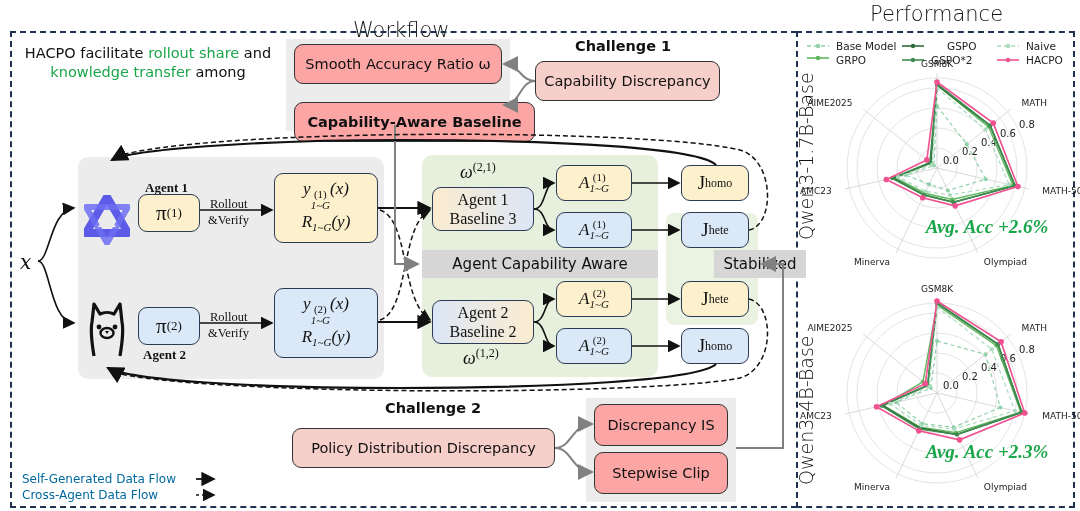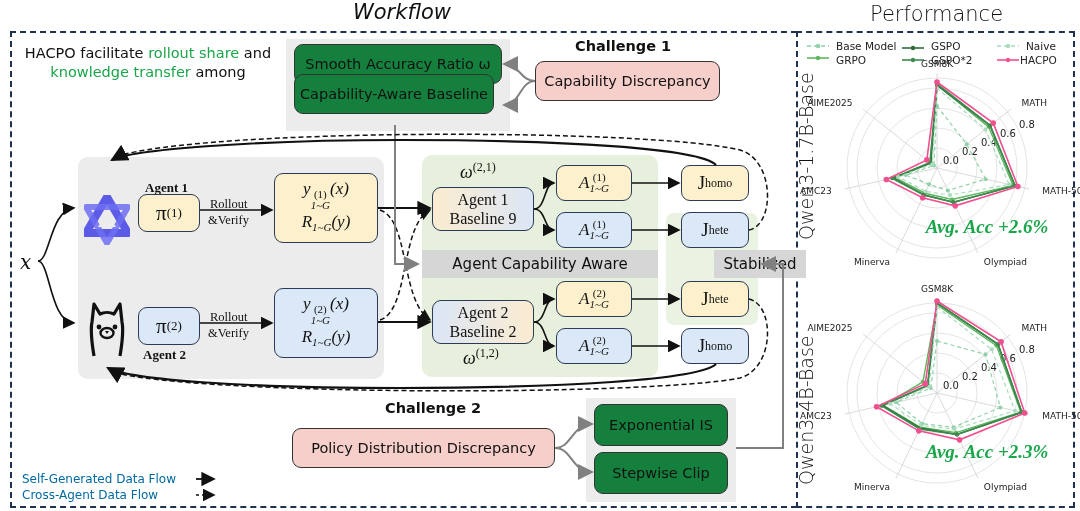--- a/index.html
+++ b/index.html
@@ -7,57 +7,57 @@
   .abs { position:absolute; }
   .section-title { font-size:21px; font-family:"DejaVu Sans", sans-serif; font-weight:300; color:#111; }
   .panel-border { border:2px dashed #1f3050; box-sizing:border-box; }
   .intro { font-family:"DejaVu Sans", sans-serif; font-size:14.5px; line-height:19px; text-align:center; color:#111; }
   .intro .hl { color:#1aa64a; }
   .gray-bg { background:#ececec; border-radius:10px; }
   .green-bg { background:#e6f0dc; border-radius:10px; }
   .light-green-bg { background:#eaf3e1; border-radius:8px; }
   .box { position:absolute; box-sizing:border-box; border:1.6px solid #2b3a55; border-radius:9px; display:flex; align-items:center; justify-content:center; text-align:center; }
   .sans-box { font-family:"DejaVu Sans", sans-serif; font-size:14.5px; color:#111; }
-  .green-box { background:#15803d; border-color:#333; }
+  .green-box { background:#fca5a5; border-color:#333; }
   .red-box { background:#f6cfca; border-color:#333; }
   .yellow { background:#fdf0cd; }
   .blue { background:#dbe8f7; }
   .grad-yb { background:linear-gradient(90deg,#fbecd0,#dce6f6); }
   .grad-by { background:linear-gradient(90deg,#dce6f6,#fbecd0); }
   .serif { font-family:"DejaVu Serif", "Liberation Serif", serif; }
   .math { font-family:"Liberation Serif", "DejaVu Serif", serif; font-size:17px; }
   .challenge-title { font-family:"DejaVu Sans", sans-serif; font-weight:bold; font-size:14.5px; }
   .band { position:absolute; background:#d6d6d6; font-family:"DejaVu Sans", sans-serif; font-size:15px; display:flex; align-items:center; justify-content:center; color:#111; }
   .agent-label { font-family:"Liberation Serif", serif; font-weight:bold; font-size:13px; }
   .legend-text { font-family:"DejaVu Sans", sans-serif; font-size:12px; color:#0369a1; }
   .radar-legend { font-family:"DejaVu Sans", sans-serif; font-size:10.5px; color:#222; }
   .radar-axis-label { font-family:"DejaVu Sans", sans-serif; font-size:9px; fill:#222; }
   .radar-tick { font-family:"DejaVu Sans", sans-serif; font-size:10px; fill:#222; }
   .avg-acc { font-family:"Liberation Serif", serif; font-style:italic; font-weight:bold; font-size:19px; fill:#1aa64a; }
   .vlabel { font-family:"DejaVu Sans", sans-serif; font-size:19px; font-weight:300; }
 </style>
 </head>
 <body>
 
-<div class="abs section-title" style="left:353px; top:0;font-style:italic;">Workflow</div>
+<div class="abs section-title" style="left:353px; top:18px;">Workflow</div>
 <div class="abs section-title" style="left:870px; top:2px;">Performance</div>
 
 <div class="abs panel-border" style="left:10px; top:31px; width:787px; height:477px; border-right:none;"></div>
 <div class="abs panel-border" style="left:796px; top:31px; width:279px; height:477px;"></div>
 
 <div class="abs intro" style="left:14px; top:44px; width:268px;">
   <span>HACPO facilitate </span><span class="hl">rollout share</span><span> and</span><br>
   <span class="hl">knowledge transfer</span><span> among</span><br>
 </div>
 
 <div class="abs gray-bg" style="left:286px; top:39px; width:224px; height:92px; border-radius:0;"></div>
 <div class="box sans-box green-box" style="left:294px; top:44px; width:208px; height:40px;">
     <span>Smooth Accuracy Ratio ω</span>
   </div>
-<div class="box sans-box green-box" style="left:294px; top:74px; width:200px; height:40px;">
+<div class="box sans-box green-box" style="left:294px; top:102px; width:241px; height:40px;font-weight:bold;">
     <span>Capability-Aware Baseline</span>
   </div>
 <div class="abs challenge-title" style="left:575px; top:38px;">Challenge 1</div>
 <div class="box sans-box red-box" style="left:535px; top:61px; width:185px; height:40px;">
     <span>Capability Discrepancy</span>
   </div>
 
 <div class="abs gray-bg" style="left:78px; top:157px; width:306px; height:222px;"></div>
 
 <div class="abs green-bg" style="left:422px; top:155px; width:236px; height:222px;"></div>
@@ -116,21 +116,21 @@
   <div><span>y</span><span style="display:inline-flex; flex-direction:column; font-size:11px; line-height:11px; vertical-align:-4px; font-style:normal;">
         <span>(2)</span>
         <span style="font-style:italic;">1~G</span>
       </span><span>(x)</span></div>
   <div><span>R</span><sub style="font-size:11px;">1~G</sub><span>(y)</span></div>
 </div>
 
 <div class="abs math" style="left:460px; top:160px; font-style:italic; font-size:18px;"><span>ω</span><sup style="font-size:12px; font-style:normal;">(2,1)</sup></div>
 <div class="box math grad-yb" style="left:432px; top:187px; width:102px; height:44px; flex-direction:column; line-height:19px; font-size:16px;">
   <div>Agent 1</div>
-  <div>Baseline 9</div>
+  <div>Baseline 3</div>
 </div>
 <div class="box math grad-by" style="left:432px; top:300px; width:102px; height:44px; flex-direction:column; line-height:19px; font-size:16px;">
   <div>Agent 2</div>
   <div>Baseline 2</div>
 </div>
 <div class="abs math" style="left:463px; top:346px; font-style:italic; font-size:18px;"><span>ω</span><sup style="font-size:12px; font-style:normal;">(1,2)</sup></div>
 
 <div class="box math yellow" style="left:556px; top:165px; width:76px; height:36px; font-style:italic;">
     <span>A</span>
     <span style="display:inline-flex; flex-direction:column; font-size:11px; line-height:11px; vertical-align:-4px; font-style:normal;">
@@ -176,21 +176,21 @@
     <span style="font-size:19px;">J</span>
     <sub style="font-size:12px;">homo</sub>
   </div>
 
 <div class="abs challenge-title" style="left:385px; top:400px;">Challenge 2</div>
 <div class="box sans-box red-box" style="left:292px; top:428px; width:263px; height:40px;">
     <span>Policy Distribution Discrepancy</span>
   </div>
 <div class="abs gray-bg" style="left:586px; top:398px; width:150px; height:104px; border-radius:0;"></div>
 <div class="box sans-box green-box" style="left:594px; top:404px; width:134px; height:42px;">
-    <span>Exponential IS</span>
+    <span>Discrepancy IS</span>
   </div>
 <div class="box sans-box green-box" style="left:594px; top:452px; width:134px; height:42px;">
     <span>Stepwise Clip</span>
   </div>
 
 <div class="abs legend-text" style="left:22px; top:471px; line-height:16px;">
   <div><span>Self-Generated Data Flow</span></div>
   <div><span>Cross-Agent Data Flow</span></div>
 </div>
 
@@ -246,21 +246,21 @@
 
 <div class="abs radar-legend" style="left:806px; top:40px; width:270px;">
   <div id="legend-grid" style="display:grid; grid-template-columns:95px 95px 80px; row-gap:2px;">
       <div style="display: flex; align-items: center; gap: 6px;">
         <svg width="24" height="8">
           <line x1="1" y1="4" x2="23" y2="4" stroke="#8fd1a8" stroke-width="1.6" stroke-dasharray="4,3"></line>
           <circle cx="12" cy="4" r="2.2" fill="#8fd1a8"></circle>
         </svg>
         <span>Base Model</span>
       </div>
-      <div style="display: flex; align-items: flex-end; gap: 6px;">
+      <div style="display: flex; align-items: center; gap: 22px;">
         <svg width="24" height="8">
           <line x1="1" y1="4" x2="23" y2="4" stroke="#2e6b3a" stroke-width="1.6" stroke-dasharray=""></line>
           <circle cx="12" cy="4" r="2.2" fill="#2e6b3a"></circle>
         </svg>
         <span>GSPO</span>
       </div>
       <div style="display: flex; align-items: center; gap: 6px;">
         <svg width="24" height="8">
           <line x1="1" y1="4" x2="23" y2="4" stroke="#a8dcbc" stroke-width="1.6" stroke-dasharray="4,3"></line>
           <circle cx="12" cy="4" r="2.2" fill="#a8dcbc"></circle>
@@ -274,21 +274,21 @@
         </svg>
         <span>GRPO</span>
       </div>
       <div style="display: flex; align-items: center; gap: 6px;">
         <svg width="24" height="8">
           <line x1="1" y1="4" x2="23" y2="4" stroke="#3f8a4f" stroke-width="1.6" stroke-dasharray=""></line>
           <circle cx="12" cy="4" r="2.2" fill="#3f8a4f"></circle>
         </svg>
         <span>GSPO*2</span>
       </div>
-      <div style="display: flex; align-items: center; ">
+      <div style="display: flex; align-items: center; gap: 6px;">
         <svg width="24" height="8">
           <line x1="1" y1="4" x2="23" y2="4" stroke="#f0508f" stroke-width="1.6" stroke-dasharray=""></line>
           <circle cx="12" cy="4" r="2.2" fill="#f0508f"></circle>
         </svg>
         <span>HACPO</span>
       </div>
     </div>
 </div>
 
 <div class="abs vlabel" style="left:795px; top:240px; transform:rotate(-90deg); transform-origin:left top; white-space:nowrap;">Qwen3-1.7B-Base</div>

